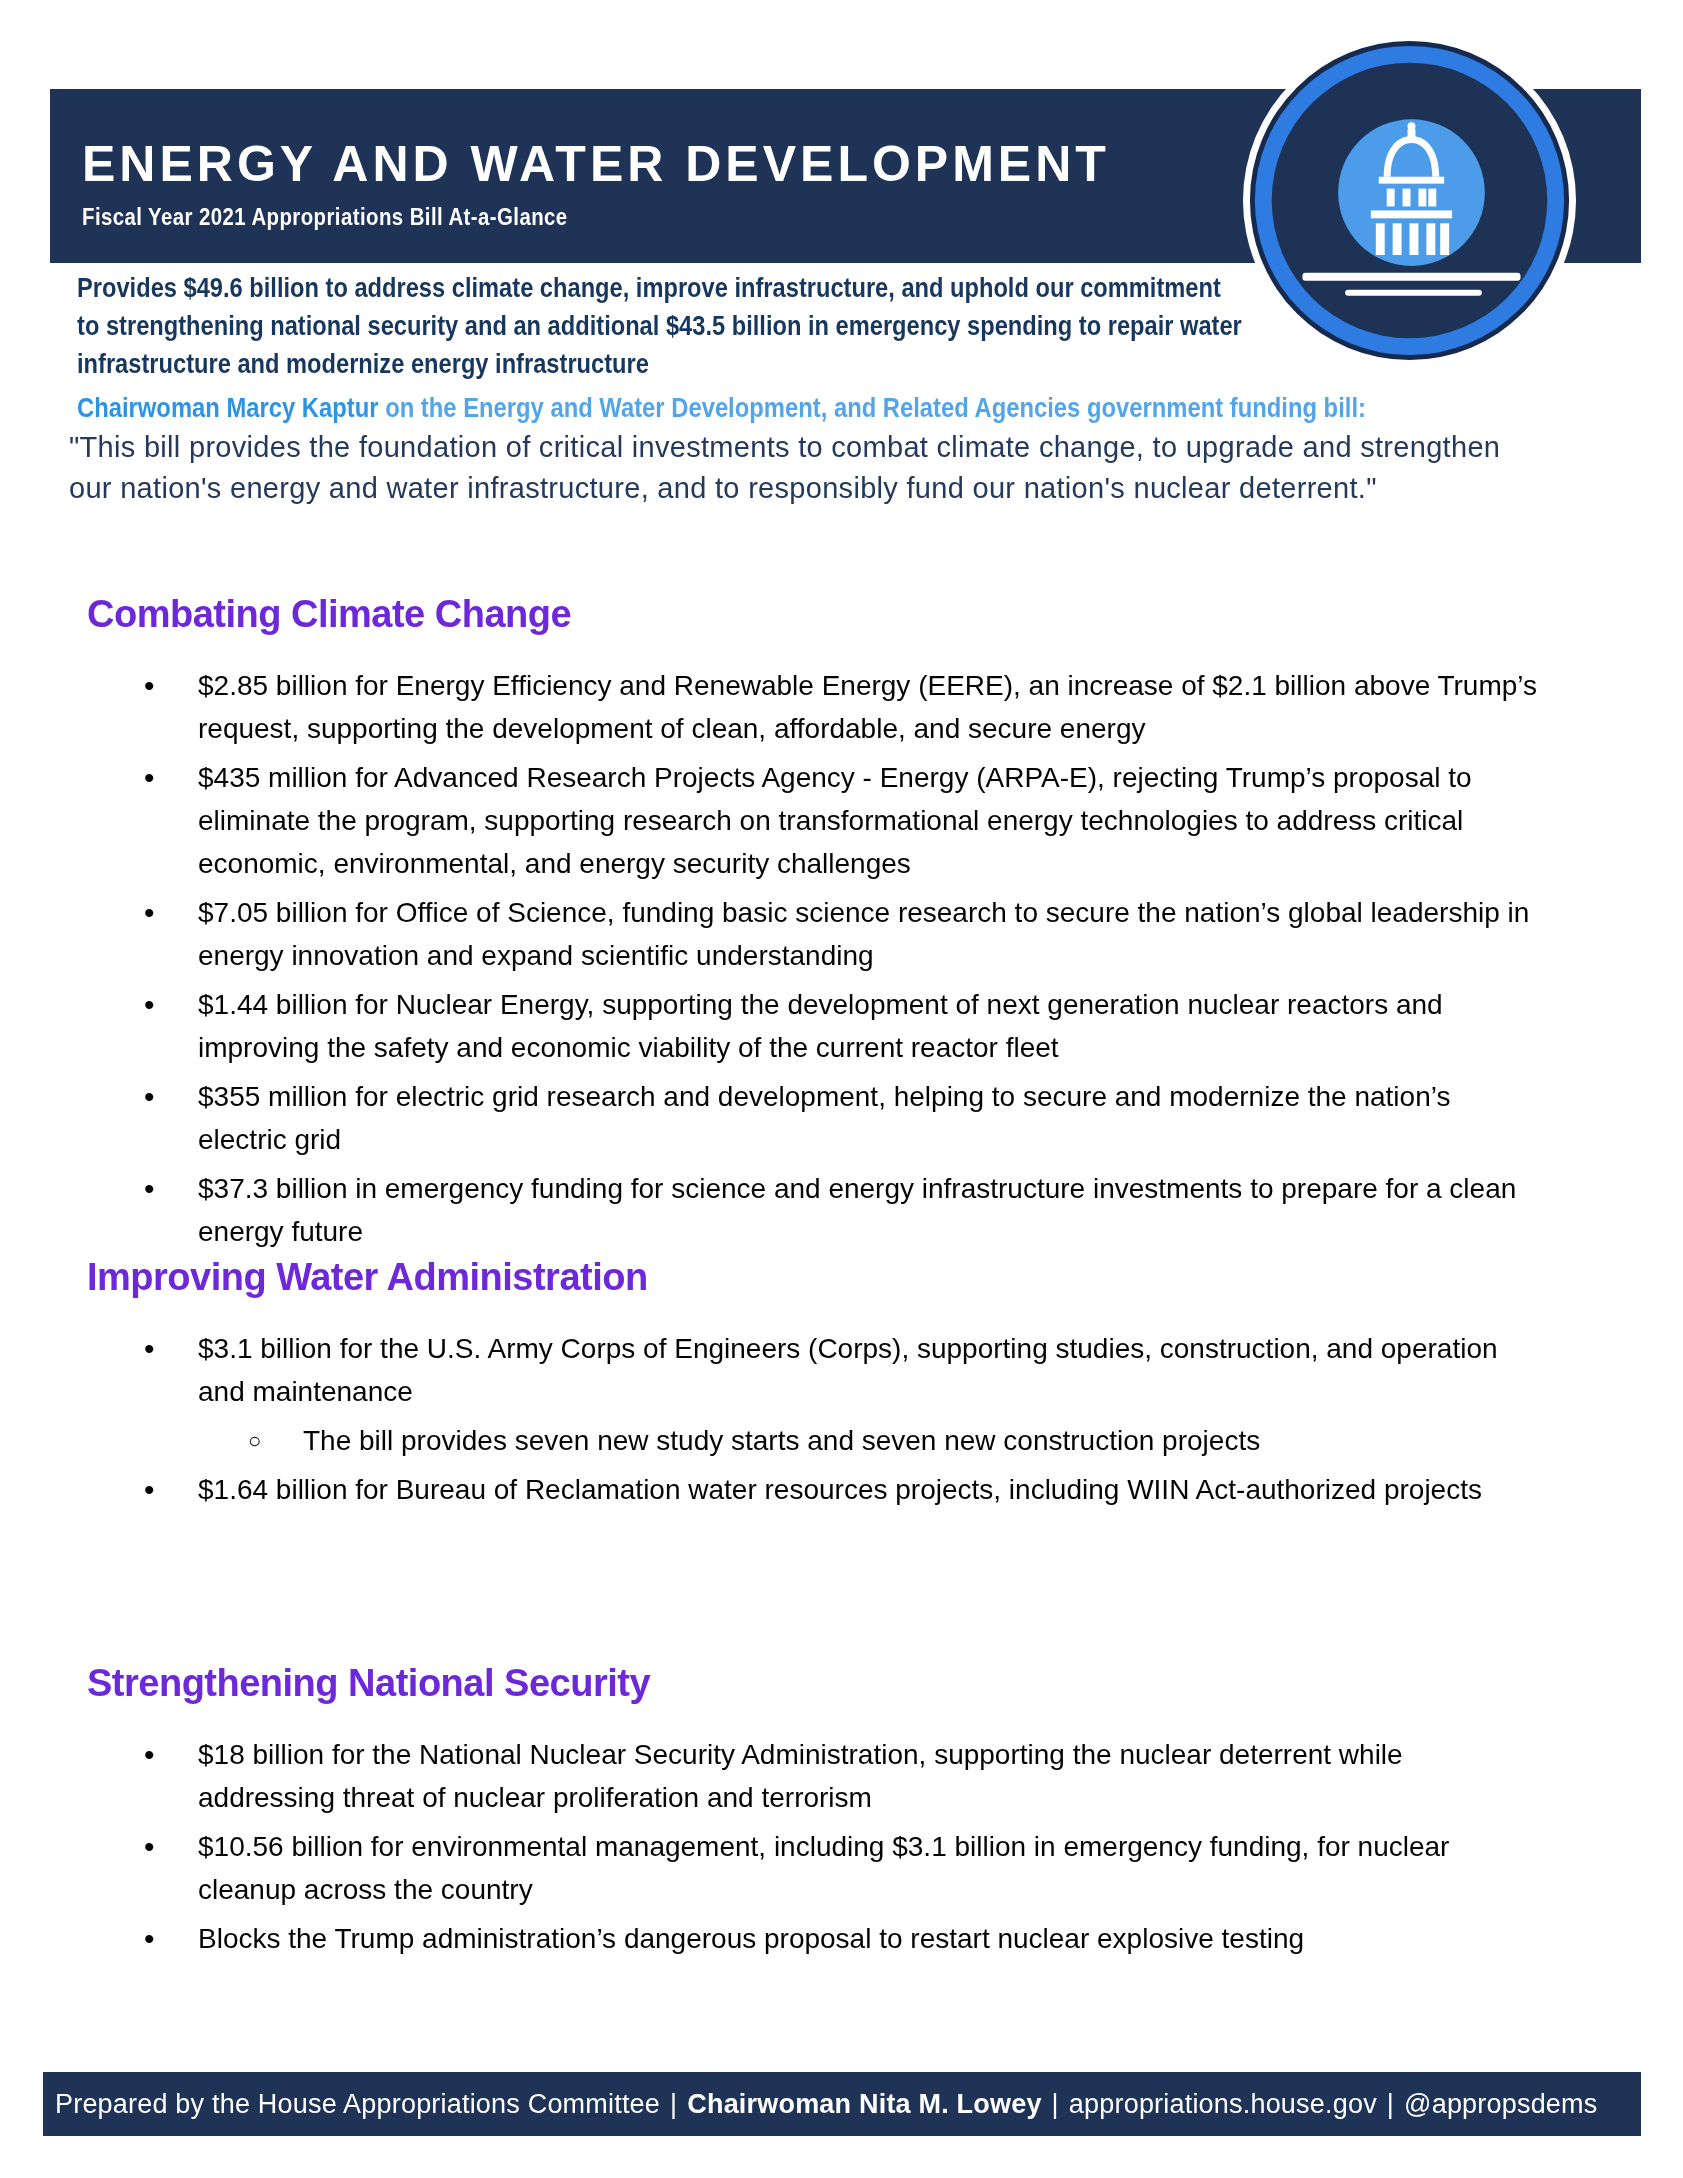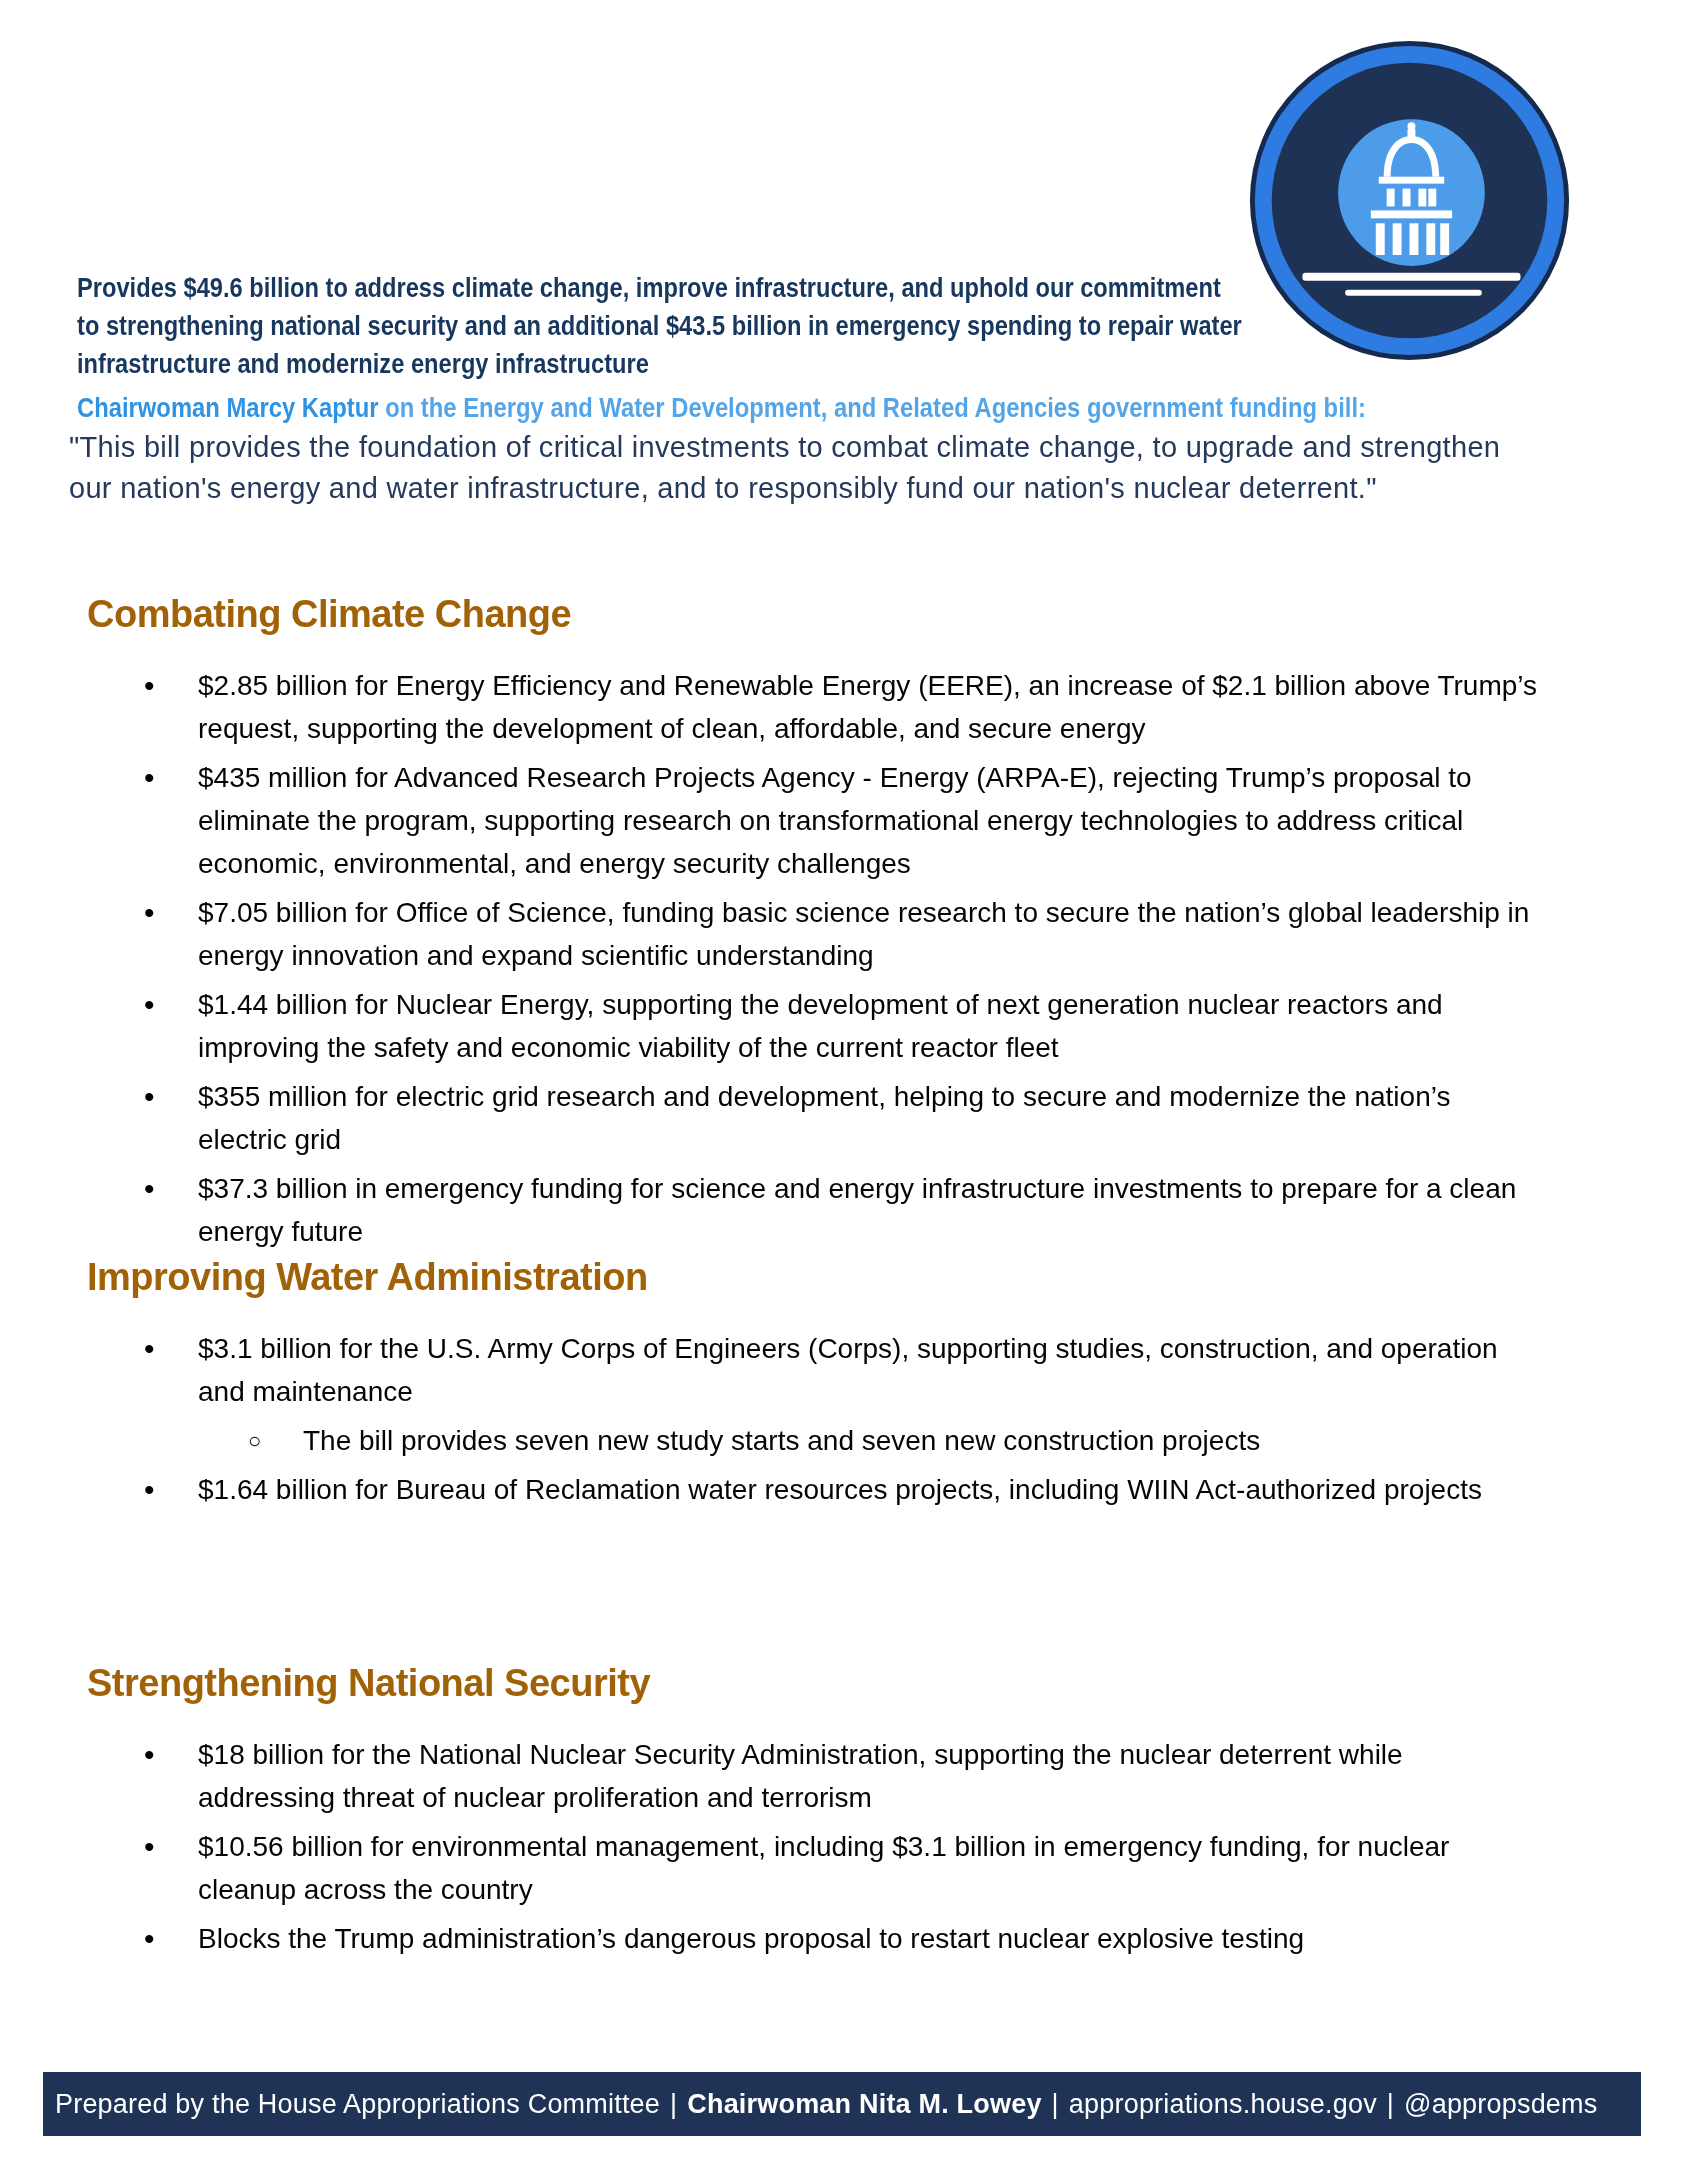--- a/index.html
+++ b/index.html
@@ -41,21 +41,21 @@
   .attribution-rest { color: #54a4e8; font-weight: 600; }
   .pull-quote {
     position: absolute; left: 69px; top: 427px; width: 1436px;
     color: #24395c; font-size: 29px; font-weight: 400; line-height: 41px;
     letter-spacing: 0.3px;
   }
 
   
   .section { position: absolute; left: 87px; width: 1552px; }
   .section-heading {
-    color: #a16207; font-size: 38px; font-weight: 700; line-height: 48px;
+    color: #6d28d9; font-size: 38px; font-weight: 700; line-height: 48px;
     letter-spacing: -0.5px;
   }
   .bullet-list { list-style: none; margin-top: 26px; }
   .bullet-list li {
     position: relative; color: #050505; font-size: 28px; line-height: 43px;
     padding-left: 111px; padding-right: 99px; margin-bottom: 6px;
   }
   .bullet-list li.bullet::before {
     content: "\2022"; position: absolute; left: 57px; top: 0px;
     font-size: 30px; color: #000000;
@@ -77,20 +77,24 @@
   }
   .footer-bar span { color: #ffffff; font-size: 27px; font-weight: 500; letter-spacing: 0.2px; }
   .footer-bar .sep { margin: 0 10px; font-weight: 500; }
   .footer-bar .strong { font-weight: 700; }
 </style>
 </head>
 <body>
 
 <div class="page">
 
+  <div class="header-band">
+    <div class="page-title">ENERGY AND WATER DEVELOPMENT</div>
+    <div class="page-subtitle">Fiscal Year 2021 Appropriations Bill At-a-Glance</div>
+  </div>
 
   <div class="logo">
     <svg width="337" height="337" viewBox="0 0 340 340">
       <circle cx="170" cy="170" r="168" fill="#ffffff"></circle>
       <circle cx="170" cy="170" r="161" fill="#16294e"></circle>
       <circle cx="170" cy="170" r="156" fill="#2e7ce2"></circle>
       <circle cx="170" cy="170" r="139" fill="#1d3254"></circle>
       <circle cx="172" cy="162" r="74" fill="#4d9ce9"></circle>
 
       <g fill="#ffffff">

